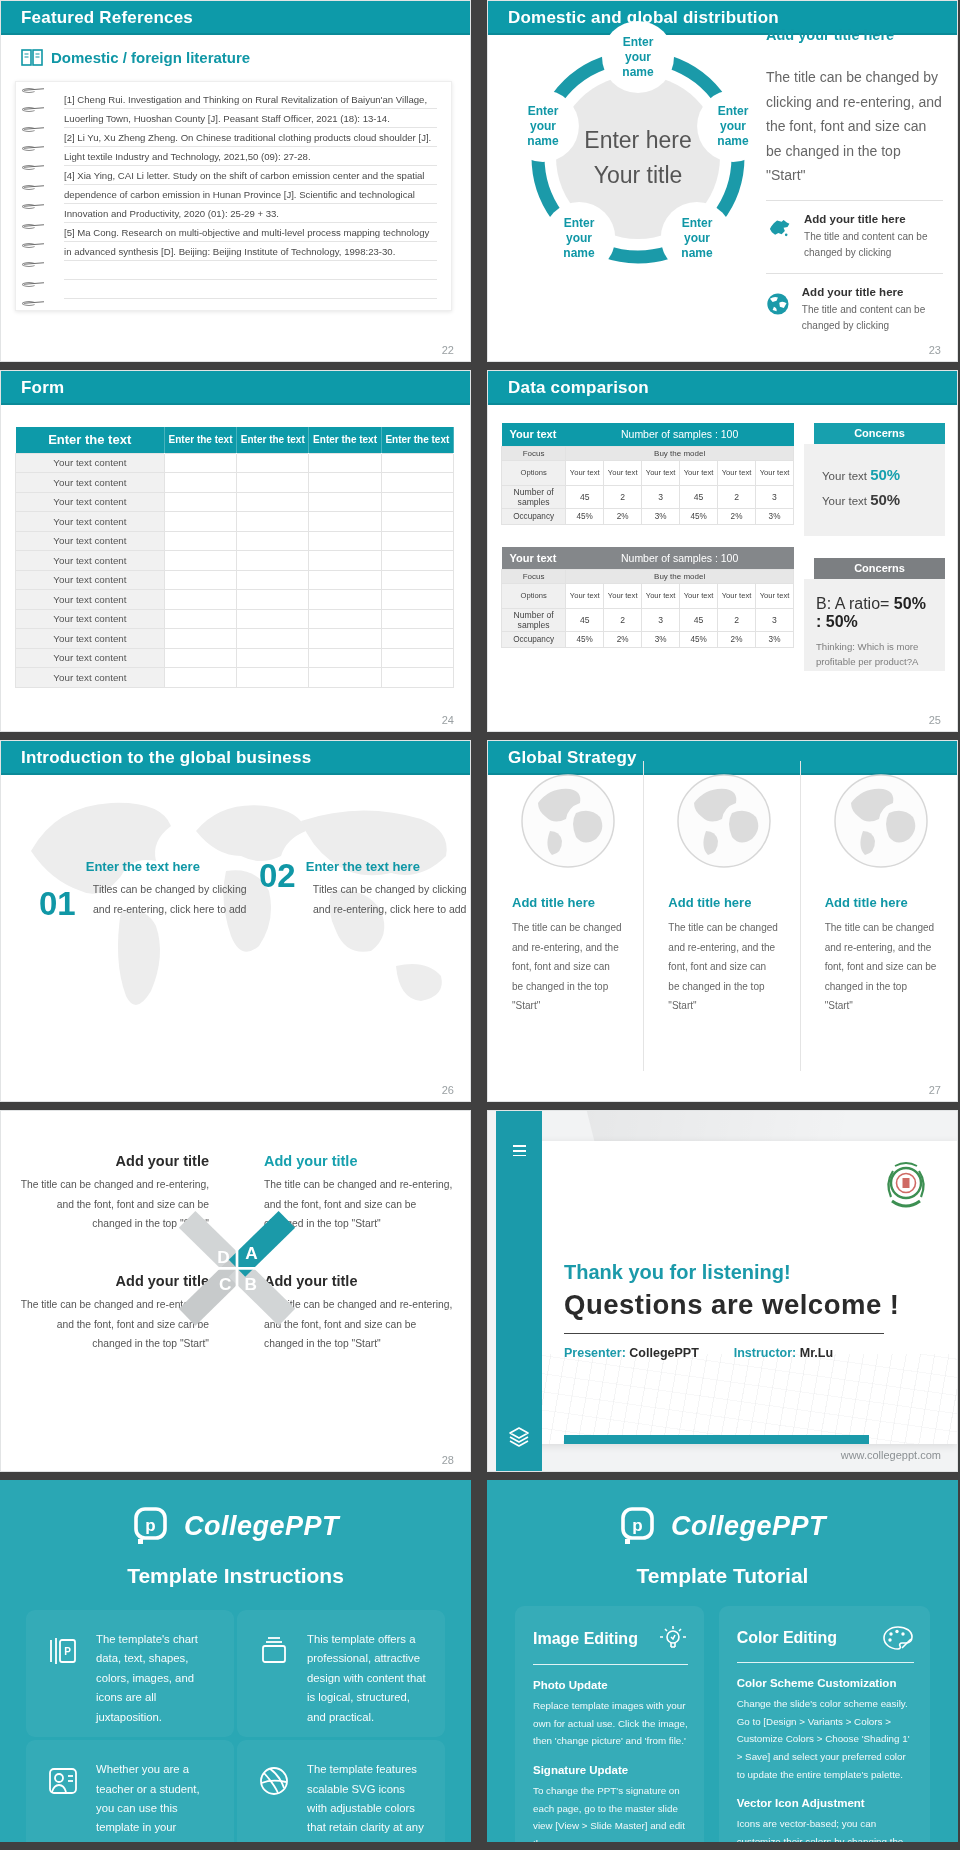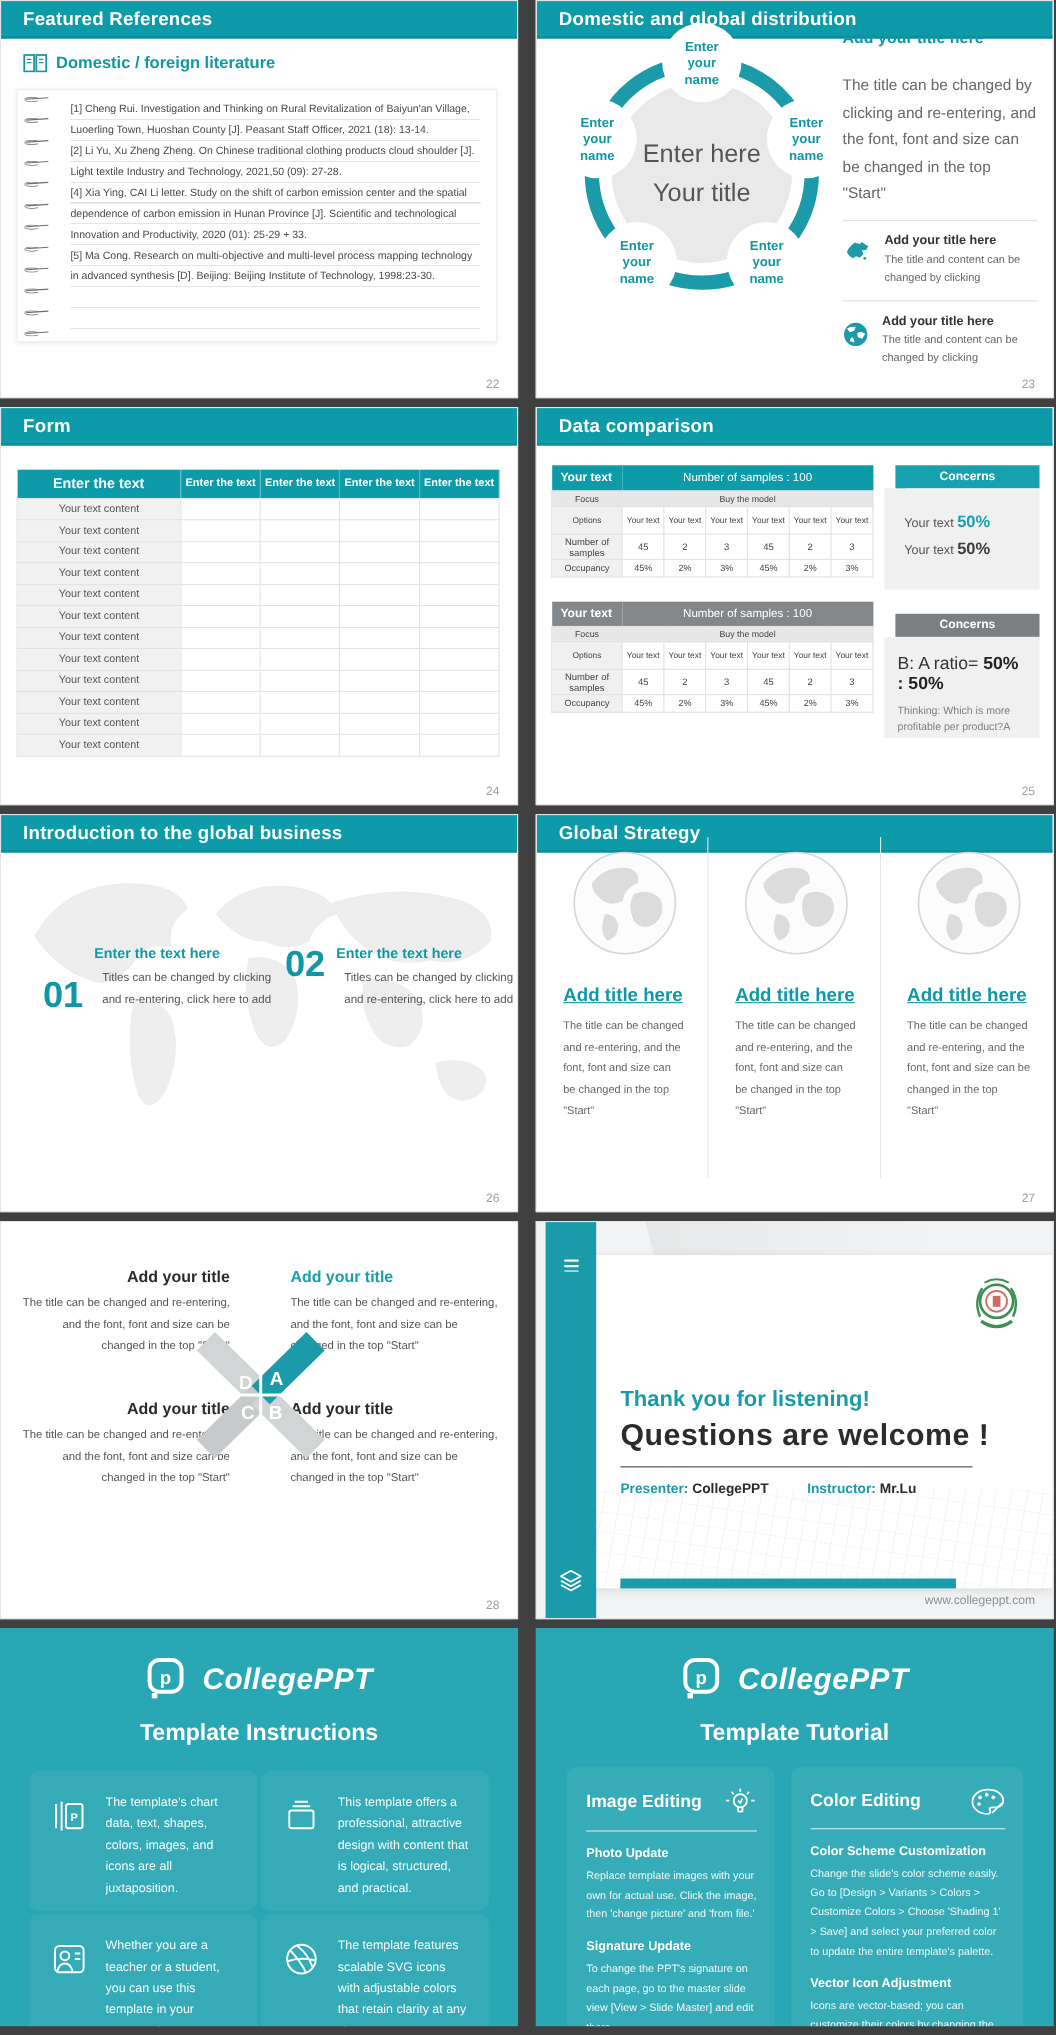--- a/index.html
+++ b/index.html
@@ -93,21 +93,21 @@
   .gi-tx { width:168px; text-align:center; }
   .gi-tx .h { color:#1097a6; font-weight:bold; font-size:13px; margin-bottom:5px; text-align:left; }
   .gi-tx .b { color:#555; font-size:10.5px; line-height:1.95; }
 
   
   .strat-cols { position:absolute; left:0; right:0; top:20px; bottom:30px; display:grid;
                 grid-template-columns:1fr 1fr 1fr; }
   .strat-col { padding:12px 20px 0 24px; border-right:1px solid #e4e4e4; }
   .strat-col:last-child { border-right:none; }
   .strat-col svg { display:block; margin:0 auto 26px; }
-  .strat-col .h { color:#1097a6; font-weight:bold; font-size:17px; margin-bottom:8px;text-decoration:underline; }
+  .strat-col .h { color:#1097a6; font-weight:bold; font-size:13px; margin-bottom:8px; }
   .strat-col .b { color:#666; font-size:10px; line-height:1.95; }
 
   
   .quad { position:absolute; width:190px; }
   .quad .h { font-weight:bold; font-size:14.5px; color:#2b2b2b; margin-bottom:6px; }
   .quad.accent .h { color:#17a0ae; }
   .quad .b { font-size:10.3px; color:#555; line-height:1.9; }
   .quad.q1 { left:18px; top:42px; text-align:right; }
   .quad.q2 { right:16px; top:42px; text-align:left; }
   .quad.q3 { left:18px; top:162px; text-align:right; }

